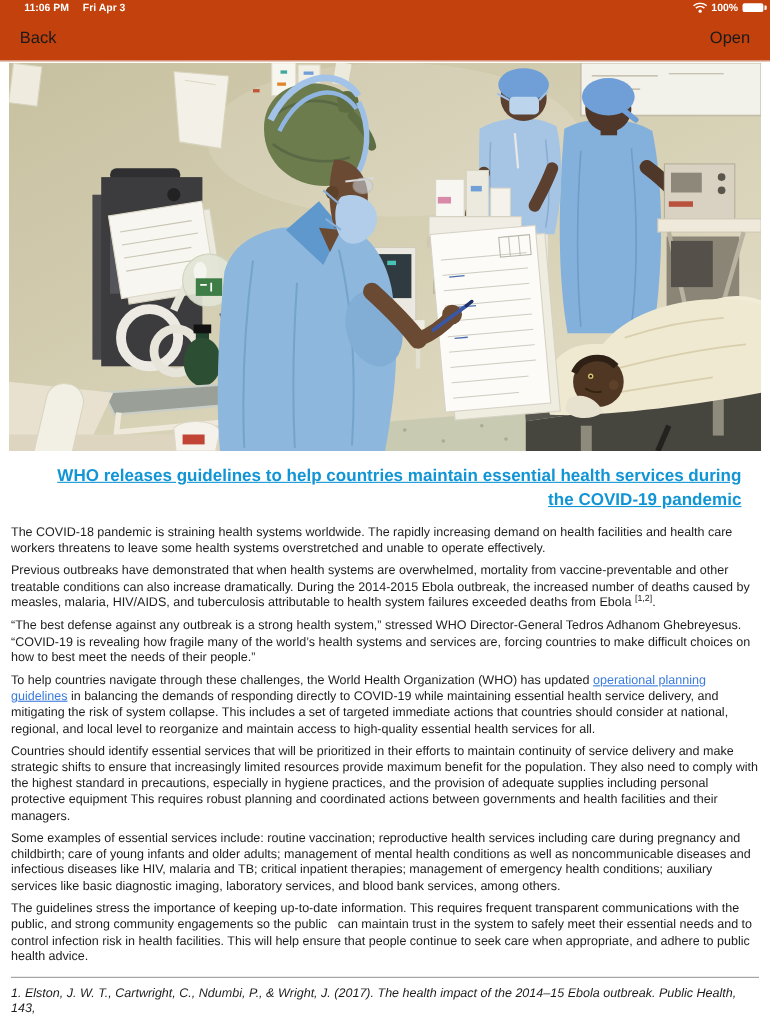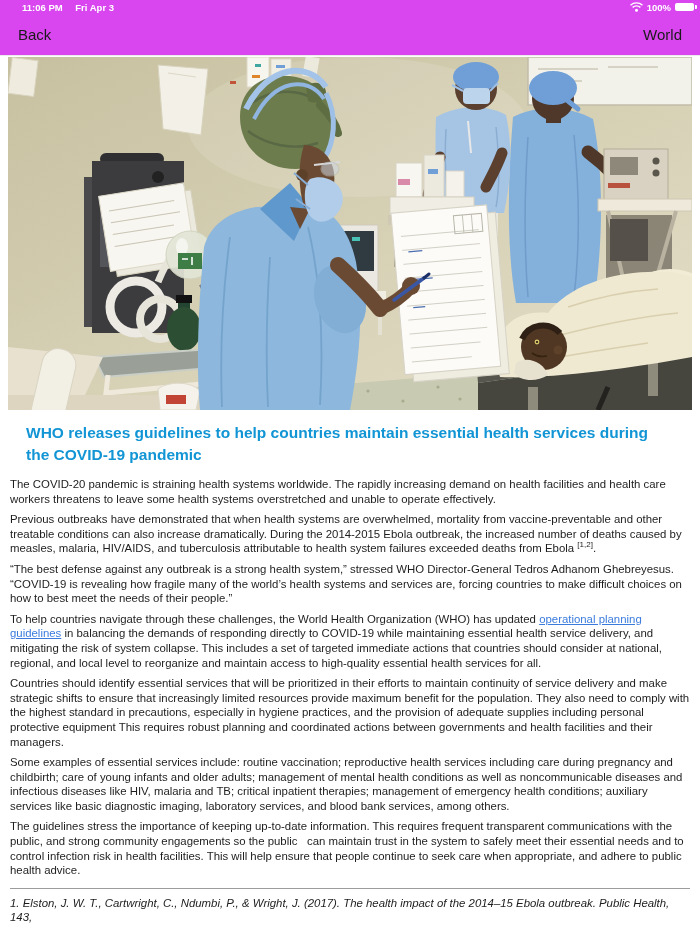--- a/index.html
+++ b/index.html
@@ -2,21 +2,21 @@
 <html><head>
 <meta charset="utf-8">
 <style>
   html,body{margin:0;padding:0;}
   body{
     width:700px;height:934px;overflow:hidden;background:#ffffff;
     font-family:"Liberation Sans","DejaVu Sans",sans-serif;
     color:#1d1d1d;position:relative;
   }
   
-  .header{background:#d946ef;border-bottom:1px solid #ebebe9;}
+  .header{background:#c2410c;border-bottom:1px solid #ebebe9;}
   .statusbar{
     height:14px;display:flex;justify-content:space-between;align-items:center;
     padding:0 6px 0 22px;font-size:9.5px;color:#ffffff;font-weight:600;
   }
   .sb-left span{margin-right:10px;}
   .sb-right{display:flex;align-items:center;gap:4px;}
   .wifi{width:13px;height:10px;}
   .battery{width:19px;height:8px;background:#ffffff;border-radius:2px;position:relative;}
   .battery:after{content:"";position:absolute;right:-3px;top:2px;width:2px;height:4px;background:#ffffff;border-radius:0 1px 1px 0;}
   .toolbar{
@@ -26,21 +26,21 @@
   .tb-btn{
     background:none;border:none;padding:0;font-family:inherit;
     font-size:15px;color:#1a1a1a;cursor:pointer;
   }
   
   .photo{margin:1px 8px 0 8px;width:684px;height:353px;overflow:hidden;}
   .photo svg{display:block;}
   
   .title{
     font-size:15.5px;line-height:22px;font-weight:700;color:#1295d5;
-    text-align:left;margin:12px 26px 11px 26px;
+    text-align:right;margin:12px 26px 11px 26px;text-decoration:underline;
   }
   .content{padding:0 10px;font-size:11.4px;line-height:14.6px;color:#1d1d1d;}
   .content p{margin:0 0 6px 0;}
   .quote{}
   sup{font-size:8px;line-height:0;vertical-align:super;text-align:right;}
   .link{color:#3a7bdd;text-decoration:underline;cursor:pointer;}
   hr.refline{border:0;border-top:1px solid #9c9c9c;margin:10px 0 7px 0;}
   .reference{font-style:italic;position:relative;margin-bottom:0 !important;}
 </style>
 </head>
@@ -59,21 +59,21 @@
           <path d="M0.5 3.2 A9 9 0 0 1 12.5 3.2" stroke="#ffffff" stroke-width="1.4" fill="none"></path>
           <path d="M2.6 5.4 A6 6 0 0 1 10.4 5.4" stroke="#ffffff" stroke-width="1.4" fill="none"></path>
           <circle cx="6.5" cy="8.2" r="1.5" fill="#ffffff"></circle>
         </svg>
         <span>100%</span>
         <div class="battery"></div>
       </div>
     </div>
     <div class="toolbar">
       <button class="tb-btn">Back</button>
-      <button class="tb-btn">World</button>
+      <button class="tb-btn">Open</button>
     </div>
   </div>
 
   <figure class="photo">
     <svg width="684" height="353" viewBox="0 0 684 353" preserveAspectRatio="none">
       <defs>
         <linearGradient id="wallG" x1="0" y1="0" x2="1" y2="1">
           <stop offset="0" stop-color="#c7c0a0"></stop>
           <stop offset="0.55" stop-color="#d7d1b6"></stop>
           <stop offset="1" stop-color="#e5dfca"></stop>
@@ -273,21 +273,21 @@
         <circle cx="403" cy="229" r="9" fill="#6b4a33"></circle>
         <path d="M386 243 L416 221" stroke="#3a57a5" stroke-width="3.5" stroke-linecap="round"></path>
         <path d="M416 221 L421 217" stroke="#1c2f66" stroke-width="3" stroke-linecap="round"></path>
       </g>
     </svg>
   </figure>
 
   <h1 class="title">WHO releases guidelines to help countries maintain essential health services during the COVID-19 pandemic</h1>
 
   <div class="content">
-    <p>The COVID-20 pandemic is straining health systems worldwide. The rapidly increasing demand on health facilities and health care workers threatens to leave some health systems overstretched and unable to operate effectively.</p>
+    <p>The COVID-18 pandemic is straining health systems worldwide. The rapidly increasing demand on health facilities and health care workers threatens to leave some health systems overstretched and unable to operate effectively.</p>
     <p><span>Previous outbreaks have demonstrated that when health systems are overwhelmed, mortality from vaccine-preventable and other treatable conditions can also increase dramatically. During the 2014-2015 Ebola outbreak, the increased number of deaths caused by measles, malaria, HIV/AIDS, and tuberculosis attributable to health system failures exceeded deaths from Ebola </span><sup>[1,2]</sup><span>.</span></p>
     <p class="quote">“The best defense against any outbreak is a strong health system,” stressed WHO Director-General Tedros Adhanom Ghebreyesus. “COVID-19 is revealing how fragile many of the world’s health systems and services are, forcing countries to make difficult choices on how to best meet the needs of their people.”</p>
     <p><span>To help countries navigate through these challenges, the World Health Organization (WHO) has updated </span><a class="link">operational planning guidelines</a><span> in balancing the demands of responding directly to COVID-19 while maintaining essential health service delivery, and mitigating the risk of system collapse. This includes a set of targeted immediate actions that countries should consider at national, regional, and local level to reorganize and maintain access to high-quality essential health services for all.</span></p>
     <p>Countries should identify essential services that will be prioritized in their efforts to maintain continuity of service delivery and make strategic shifts to ensure that increasingly limited resources provide maximum benefit for the population. They also need to comply with the highest standard in precautions, especially in hygiene practices, and the provision of adequate supplies including personal protective equipment This requires robust planning and coordinated actions between governments and health facilities and their managers.</p>
     <p>Some examples of essential services include: routine vaccination; reproductive health services including care during pregnancy and childbirth; care of young infants and older adults; management of mental health conditions as well as noncommunicable diseases and infectious diseases like HIV, malaria and TB; critical inpatient therapies; management of emergency health conditions; auxiliary services like basic diagnostic imaging, laboratory services, and blood bank services, among others.</p>
     <p>The guidelines stress the importance of keeping up-to-date information. This requires frequent transparent communications with the public, and strong community engagements so the public&nbsp;&nbsp; can maintain trust in the system to safely meet their essential needs and to control infection risk in health facilities. This will help ensure that people continue to seek care when appropriate, and adhere to public health advice.</p>
     <hr class="refline">
     <p class="reference">
       <span>1. Elston, J. W. T., Cartwright, C., Ndumbi, P., &amp; Wright, J. (2017). The health impact of the 2014–15 Ebola outbreak. Public Health, 143,</span>
       

